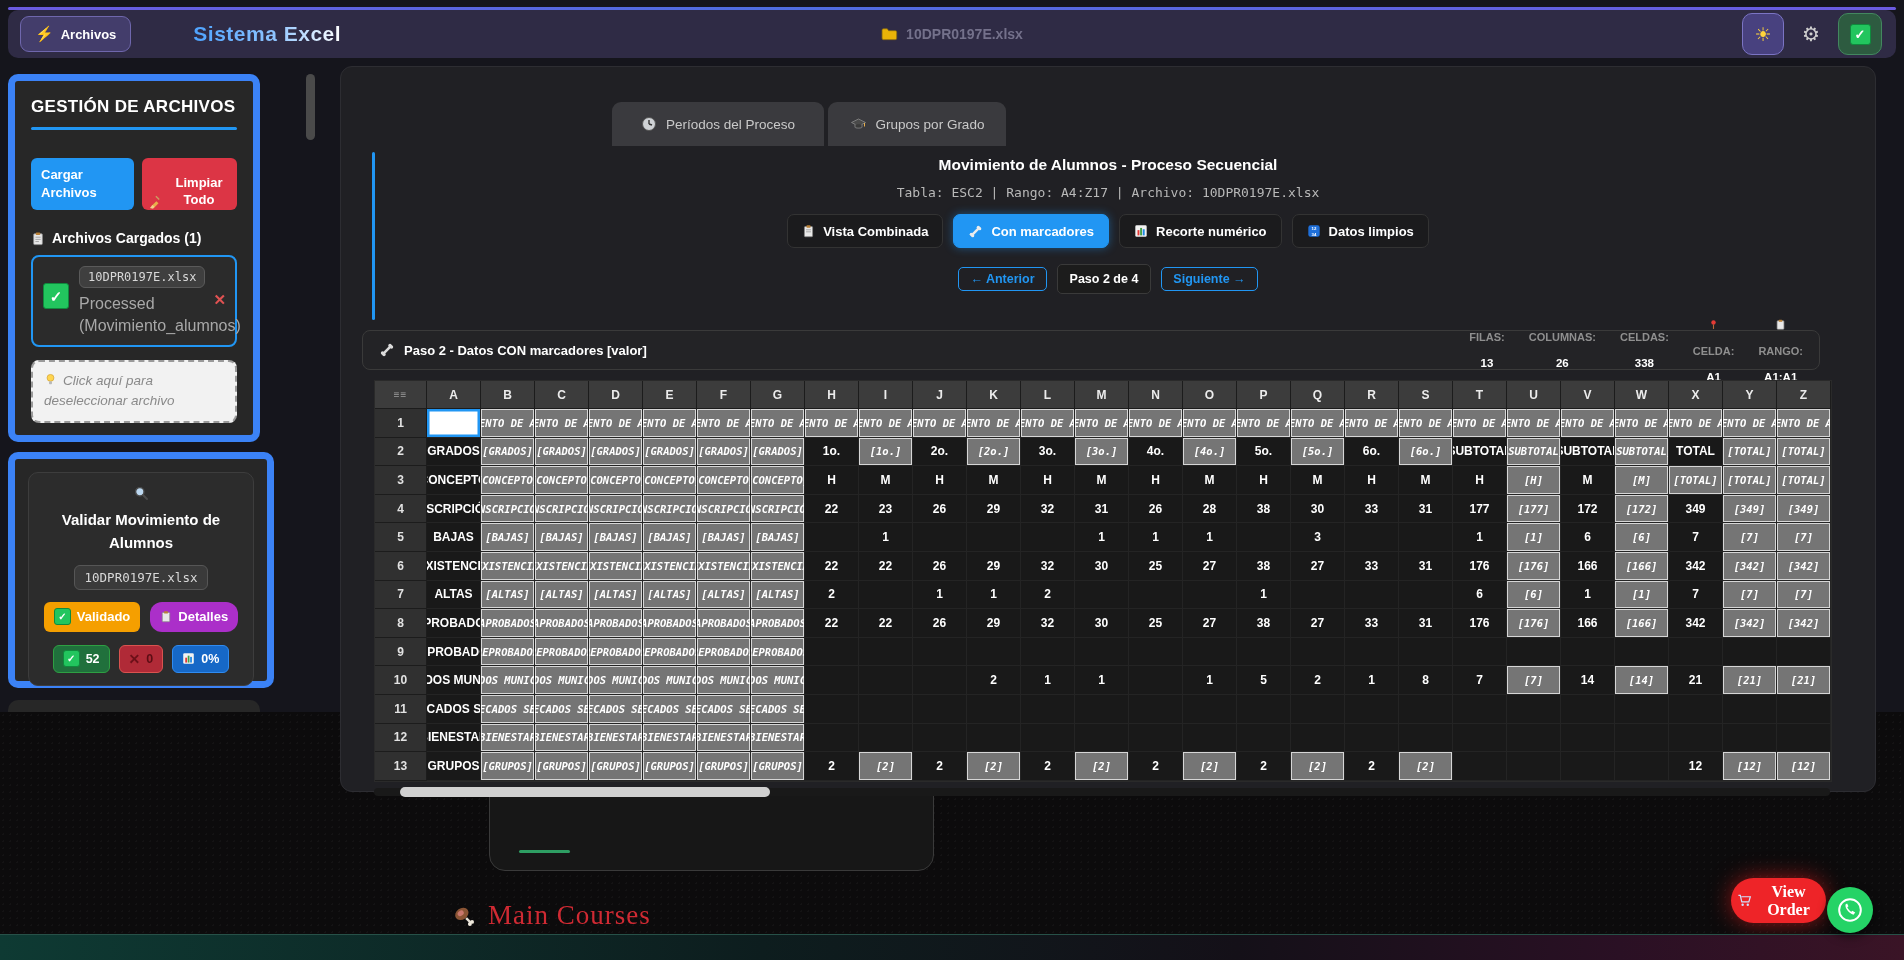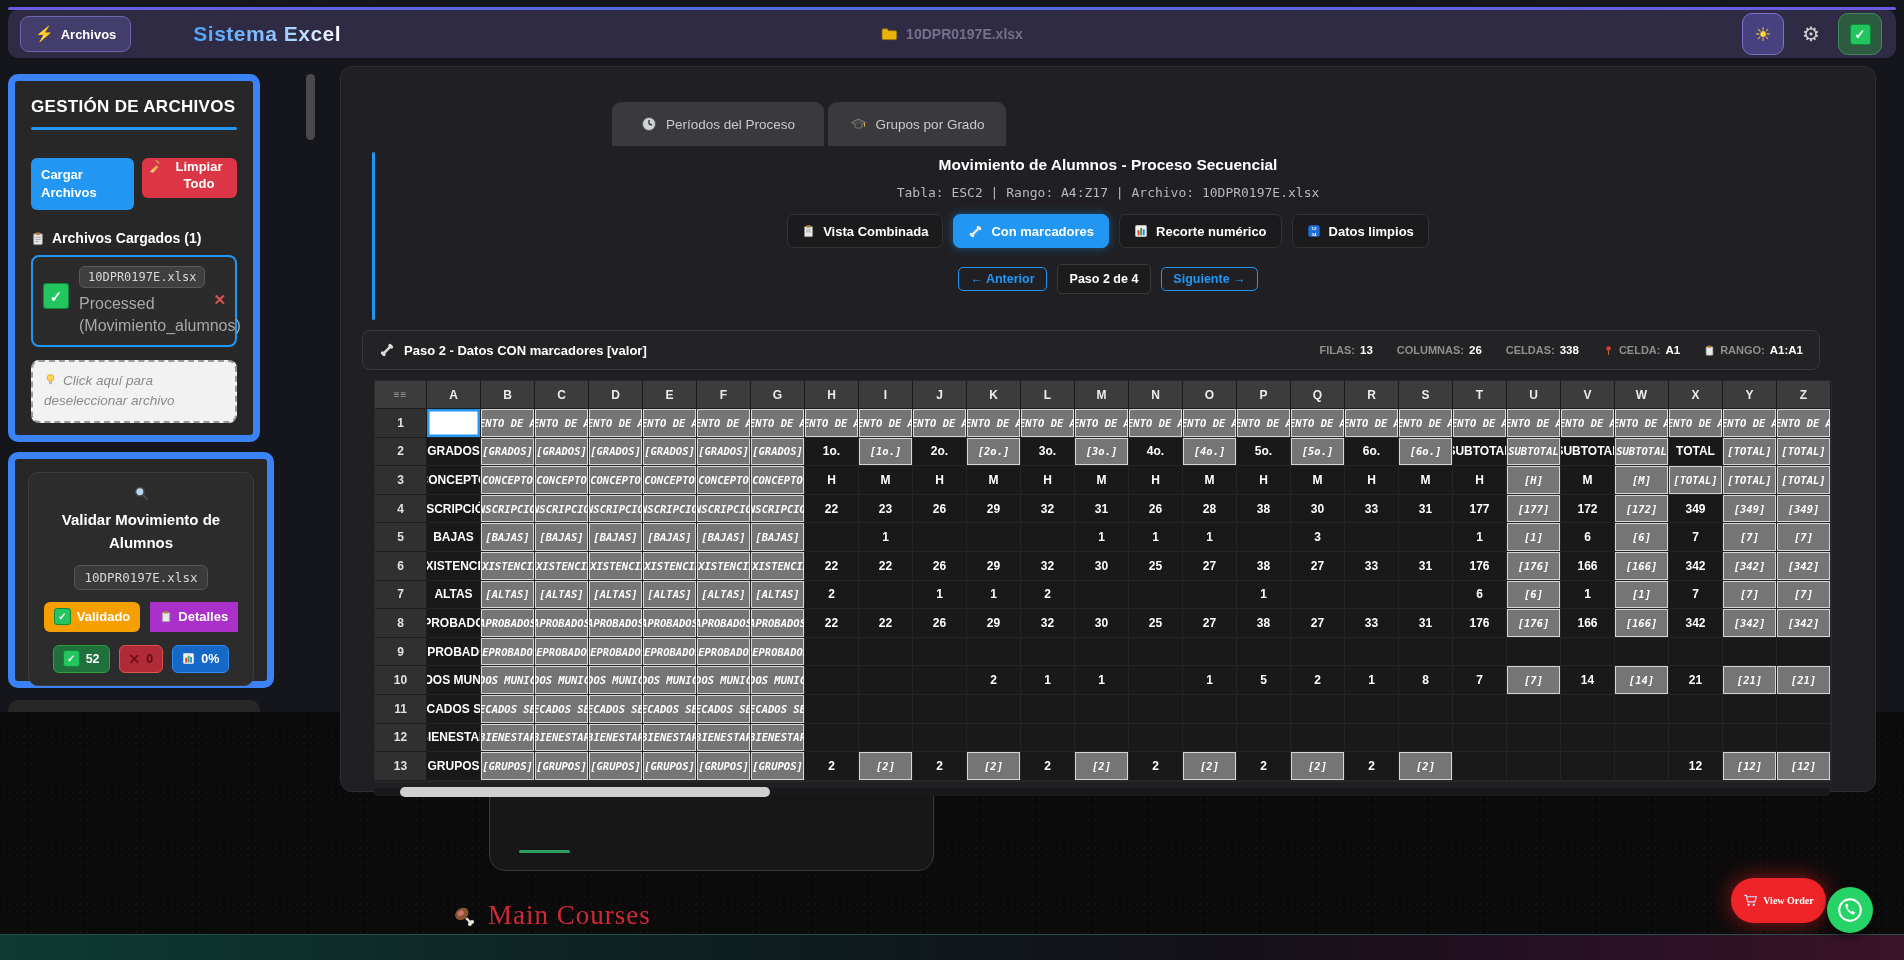--- a/index.html
+++ b/index.html
@@ -33,22 +33,22 @@
   .gcheck.small{width:15px;height:15px;font-size:10px;}
 
   
   .side-card{background:#272727;border:7px solid #3b82f6;border-radius:10px;}
   .card1{left:8px;top:74px;width:252px;height:368px;padding:16px;box-sizing:border-box;}
   .side-heading{color:#fff;font-size:17px;font-weight:bold;letter-spacing:.3px;}
   .side-underline{height:3px;background:#2196f3;margin-top:10px;border-radius:2px;}
   .side-btn-row{display:flex;gap:8px;margin-top:28px;}
   .btn-upload{flex:1;height:52px;background:#2196f3;border:none;border-radius:6px;color:#fff;
       font-weight:bold;font-size:13px;text-align:left;padding:6px 10px;line-height:1.35;cursor:pointer;font-family:inherit;}
-  .btn-clear{flex:1;height:40px;background:#dc3545;border:none;border-radius:6px;color:#fff;
-      font-weight:bold;font-size:13px;display:flex;align-items:flex-start;justify-content:center;gap:5px;
+  .btn-clear{flex:1;height:52px;background:#dc3545;border:none;border-radius:6px;color:#fff;
+      font-weight:bold;font-size:13px;display:flex;align-items:flex-end;justify-content:center;gap:5px;
       cursor:pointer;font-family:inherit;text-align:center;line-height:1.3;}
   .files-heading{margin-top:20px;display:flex;align-items:center;gap:7px;color:#fff;font-size:14px;font-weight:bold;}
   .file-card{margin-top:9px;position:relative;border:2px solid #2196f3;border-radius:8px;background:#2b2b2b;
       padding:9px 10px 9px 10px;cursor:pointer;}
   .file-card .body{margin-left:36px;}
   .name-pill{display:inline-block;background:#3f3f3f;border:1px solid #5a5a5a;border-radius:6px;
       color:#d8d8d8;font-size:12px;padding:3px 8px;}
   .file-status{color:#a8a8a8;font-size:16px;margin-top:5px;line-height:1.35;}
   .file-x{position:absolute;right:9px;top:34px;color:#e05252;font-size:15px;font-weight:bold;cursor:pointer;}
   .deselect{margin-top:13px;background:#f2f2f2;border:2px dashed #9a9a9a;border-radius:8px;
@@ -56,21 +56,21 @@
   .card2{left:8px;top:452px;width:252px;height:222px;}
   .validate-inner{margin:13px;background:#2c2c2c;border:1px solid #3d3d3d;border-radius:10px;
       padding:12px 16px;text-align:center;}
   .validate-title{color:#fff;font-size:15px;font-weight:bold;line-height:1.55;display:inline-flex;
       align-items:center;gap:7px;flex-wrap:wrap;justify-content:center;}
   .validate-pill{display:inline-block;margin-top:10px;background:#3a3a3a;border:1px solid #565656;
       border-radius:6px;color:#d8d8d8;font-size:12.5px;padding:4px 10px;}
   .validate-btns{margin-top:12px;display:flex;justify-content:center;gap:10px;}
   .btn-validated{background:#f59f00;border:none;border-radius:6px;height:30px;padding:0 10px;color:#fff;
       font-weight:bold;font-size:13px;display:flex;align-items:center;gap:6px;cursor:pointer;font-family:inherit;}
-  .btn-details{background:#ab2fc9;border:none;border-radius:0;height:30px;padding:0 10px;color:#fff;
+  .btn-details{background:#ab2fc9;border:none;border-radius:12px;height:30px;padding:0 10px;color:#fff;
       font-weight:bold;font-size:13px;display:flex;align-items:center;gap:6px;cursor:pointer;font-family:inherit;}
   .badge-row{margin-top:13px;display:flex;justify-content:center;gap:9px;}
   .badge{height:26px;border-radius:6px;display:flex;align-items:center;gap:6px;padding:0 9px;
       color:#fff;font-size:12.5px;font-weight:bold;}
   .badge.g{background:#20703c;border:1.5px solid #2ea043;}
   .badge.r{background:#b02a37;border:1.5px solid #d9534f;color:#5c0d14;}
   .badge.b{background:#1668c7;border:1.5px solid #2f8bf0;}
   .badge .bx{color:#6d1019;font-size:14px;}
   .card3{left:8px;top:700px;width:252px;height:14px;border-radius:10px 10px 0 0;background:#272727;}
   .vscroll{left:306px;top:74px;width:9px;height:66px;background:#4a4a4a;border-radius:5px;cursor:pointer;}
@@ -96,21 +96,21 @@
   .vbtn.active{background:#2196f3;border-color:#2196f3;box-shadow:0 0 10px rgba(33,150,243,.45);}
   .nav-row{left:340px;top:264px;width:1536px;display:flex;justify-content:center;gap:10px;align-items:center;}
   .nav-btn{height:24px;padding:0 11px;background:transparent;border:1.5px solid #2196f3;border-radius:5px;
       color:#2196f3;font-size:12.5px;font-weight:bold;cursor:pointer;font-family:inherit;}
   .step-chip{height:28px;padding:0 12px;background:#1c1c1c;border:1px solid #3a3a3a;border-radius:5px;
       color:#fff;font-size:12.5px;font-weight:bold;display:flex;align-items:center;}
   .step-bar{left:362px;top:330px;width:1458px;height:40px;background:#232326;border:1px solid #3a3a3a;
       border-radius:8px;box-sizing:border-box;display:flex;align-items:center;padding:16px 16px;}
   .step-title{display:flex;align-items:center;gap:9px;color:#fff;font-size:13px;font-weight:bold;}
   .step-stats{margin-left:auto;display:flex;align-items:center;gap:24px;}
-  .stat{display:flex;align-items:center;gap:5px;font-size:11px;font-weight:bold;color:#8f8f8f;}
+  .stat{display:flex;align-items:center;gap:14px;font-size:11px;font-weight:bold;color:#8f8f8f;flex-direction:column;}
   .stat b{color:#fff;font-size:11.5px;}
 
   
   .sheet{left:374px;top:380px;display:grid;grid-template-columns:52px repeat(26,54px);
       grid-template-rows:28px repeat(13,28.6px);background:#191919;border:1px solid #2a2a2a;}
   .tc{display:flex;align-items:center;justify-content:center;overflow:hidden;white-space:nowrap;
       border-right:1px solid #242424;border-bottom:1px solid #242424;cursor:cell;}
   .colhead,.corner{background:#3c3c3c;color:#ececec;font-weight:bold;font-size:12px;
       border-right:1px solid #1c1c1c;border-bottom:1px solid #1c1c1c;cursor:pointer;}
   .corner{color:#9f9f9f;font-size:10px;letter-spacing:1px;}
@@ -126,21 +126,21 @@
 
   
   .footer{left:0;top:712px;width:1904px;height:248px;background:#0c0b0c;z-index:0;
       background-image:radial-gradient(rgba(255,255,255,.03) 1px,transparent 1px);background-size:7px 7px;}
   .footer-card{left:489px;top:716px;width:445px;height:155px;background:#171717;
       border:1px solid #3a3a3a;border-radius:16px;z-index:1;box-sizing:border-box;}
   .footer-green{left:519px;top:850px;width:51px;height:3px;background:#2e9e63;border-radius:2px;z-index:1;}
   .menu-title{left:452px;top:900px;display:flex;align-items:center;gap:12px;color:#cf2a33;
       font-size:27px;letter-spacing:1px;z-index:1;}
   .order-btn{left:1731px;top:878px;width:95px;height:45px;background:#ee2428;border:none;border-radius:23px;
-      display:flex;align-items:center;justify-content:center;gap:5px;color:#fff;font-size:10px;font-weight:bold;
+      display:flex;align-items:center;justify-content:center;gap:5px;color:#fff;font-size:16px;font-weight:bold;
       box-shadow:0 0 22px rgba(255,30,30,.55);cursor:pointer;z-index:2;font-family:"Liberation Serif",serif;}
   .wa-btn{left:1827px;top:887px;width:46px;height:46px;border-radius:50%;background:#25d366;
       display:flex;align-items:center;justify-content:center;cursor:pointer;z-index:3;box-shadow:0 4px 10px rgba(0,0,0,.5);}
   .bottom-strip{left:0;top:934px;width:1904px;height:26px;z-index:2;border-top:1px solid #275148;
       background:linear-gradient(90deg,#0e3a33,#0d1d1e 40%,#141018 65%,#2a1024 85%,#3a1426);}
 
   .icon{display:inline-flex;align-items:center;justify-content:center;}
   svg{display:block;}
 </style>
 </head>

